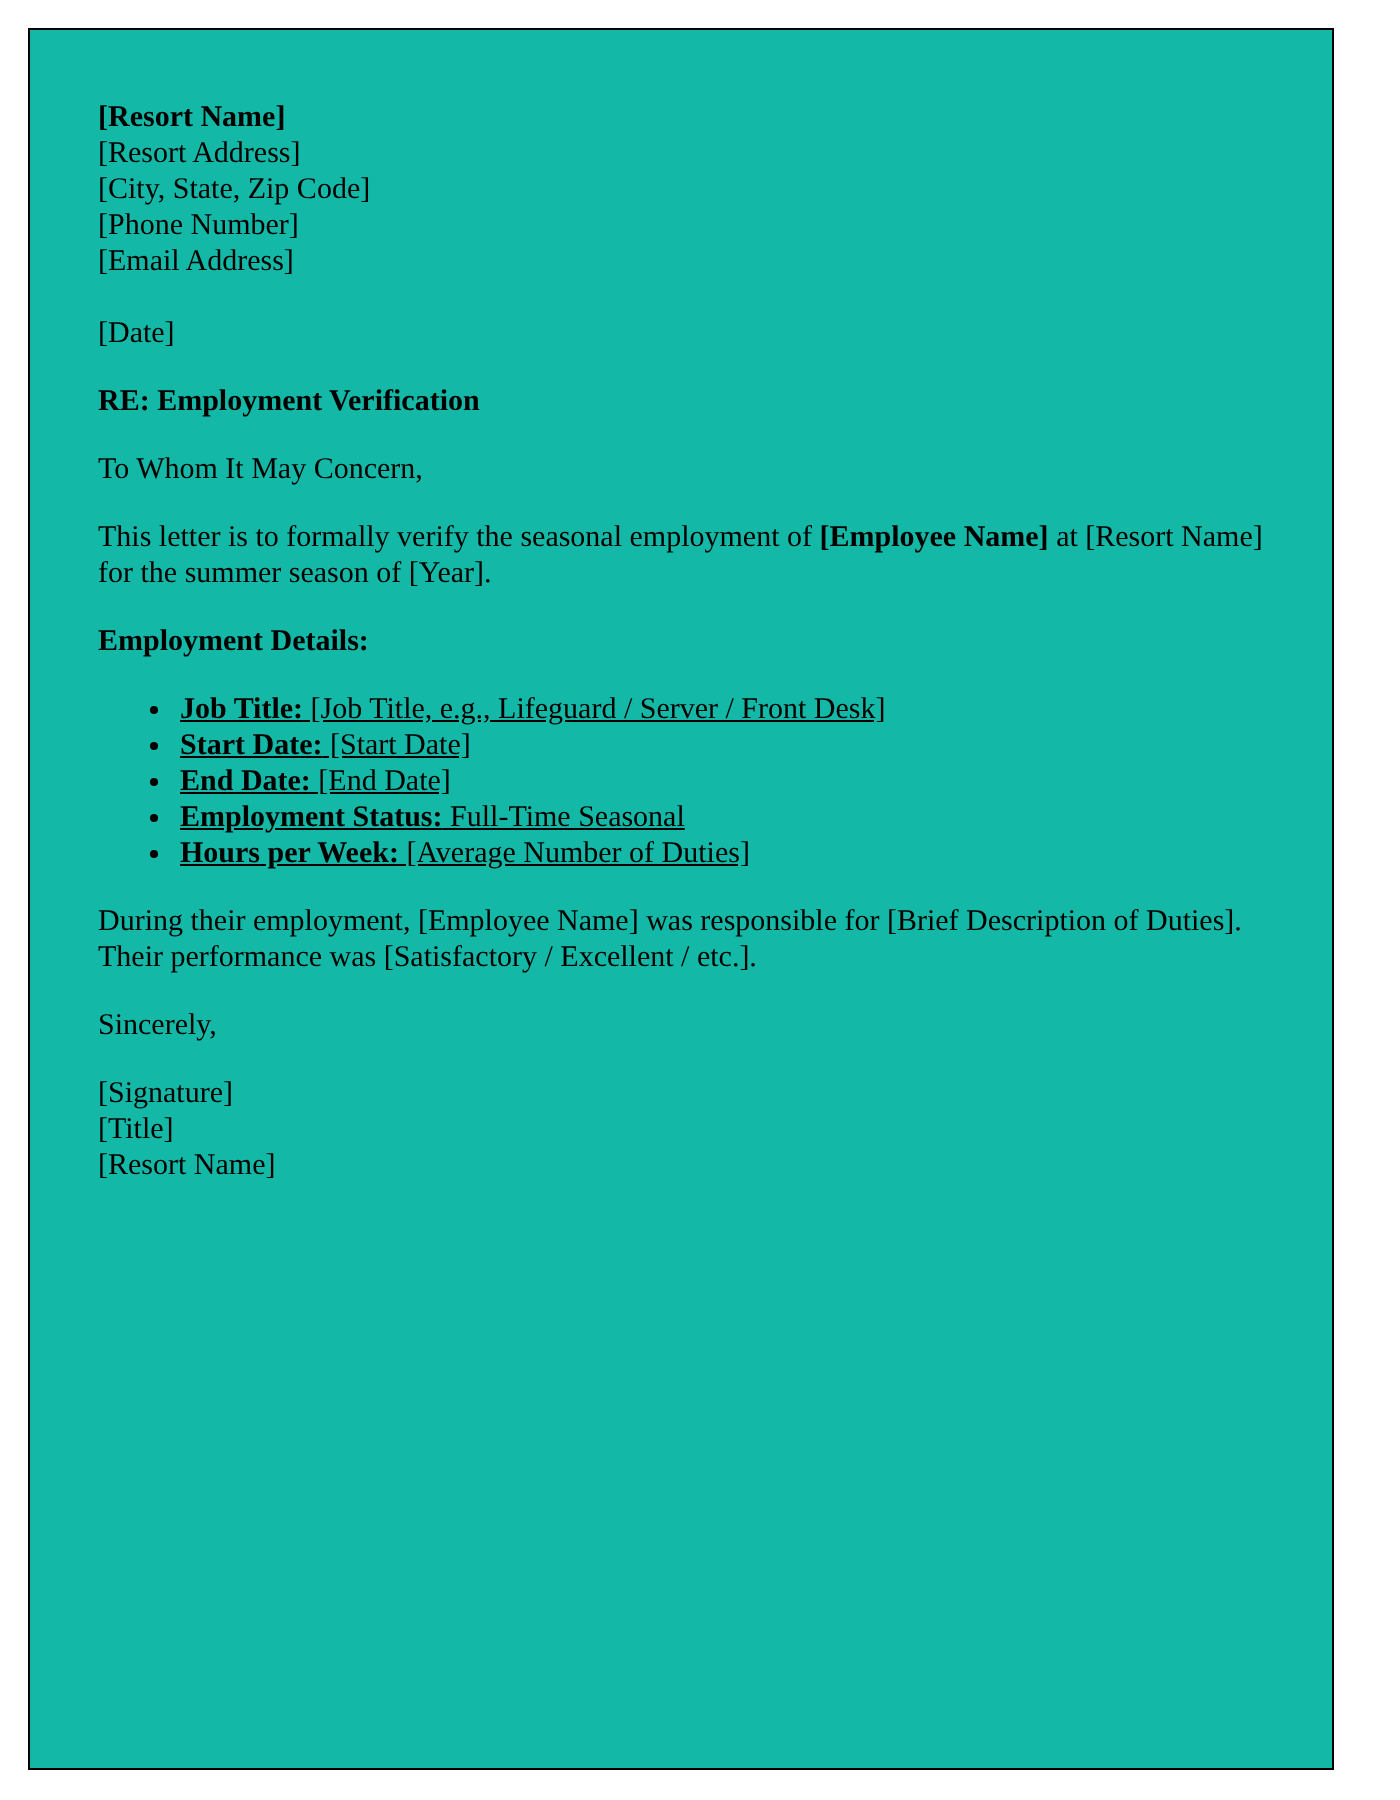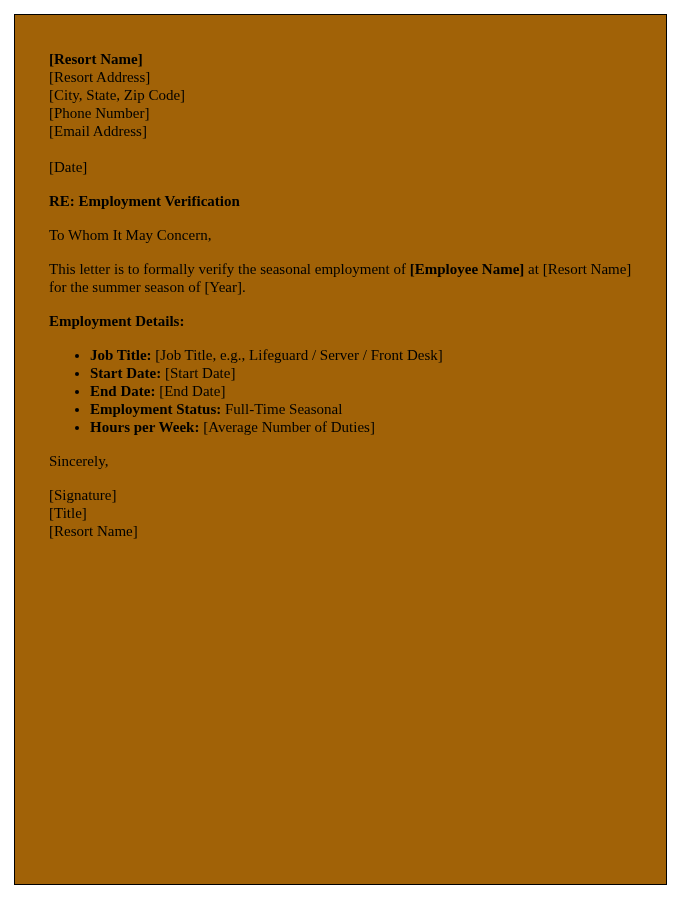--- a/index.html
+++ b/index.html
@@ -15,41 +15,42 @@
     color: #000000;
   }
   .page {
     position: absolute;
     left: 14px;
     top: 14px;
     width: 653px;
     height: 871px;
     box-sizing: border-box;
     border: 1px solid #000000;
-    background: #a16207;
+    background: #14b8a6;
     padding: 35px 34px 30px 34px;
     font-size: 15px;
     line-height: 18px;
     overflow: hidden;
   }
   .block {
     margin: 0 0 18px 0;
   }
   .page p {
     margin: 0 0 16px 0;
   }
   .line {
     margin: 0;
   }
   .bold {
     font-weight: bold;
   }
   ul.details-list {
     margin: 0 0 16px 0;
     padding-left: 41px;
+    text-decoration: underline;
   }
   ul.details-list li {
     margin: 0;
     padding: 0;
   }
 </style>
 </head>
 <body>
 
 <div class="page">
@@ -73,20 +74,21 @@
   <p class="bold">Employment Details:</p>
 
   <ul class="details-list">
     <li><span class="bold">Job Title:</span><span> [Job Title, e.g., Lifeguard / Server / Front Desk]</span></li>
     <li><span class="bold">Start Date:</span><span> [Start Date]</span></li>
     <li><span class="bold">End Date:</span><span> [End Date]</span></li>
     <li><span class="bold">Employment Status:</span><span> Full-Time Seasonal</span></li>
     <li><span class="bold">Hours per Week:</span><span> [Average Number of Duties]</span></li>
   </ul>
 
+  <p>During their employment, [Employee Name] was responsible for [Brief Description of Duties]. Their performance was [Satisfactory / Excellent / etc.].</p>
 
 
   <p>Sincerely,</p>
 
   <div class="block">
     <div class="line">[Signature]</div>
     <div class="line">[Title]</div>
     <div class="line">[Resort Name]</div>
   </div>
 

